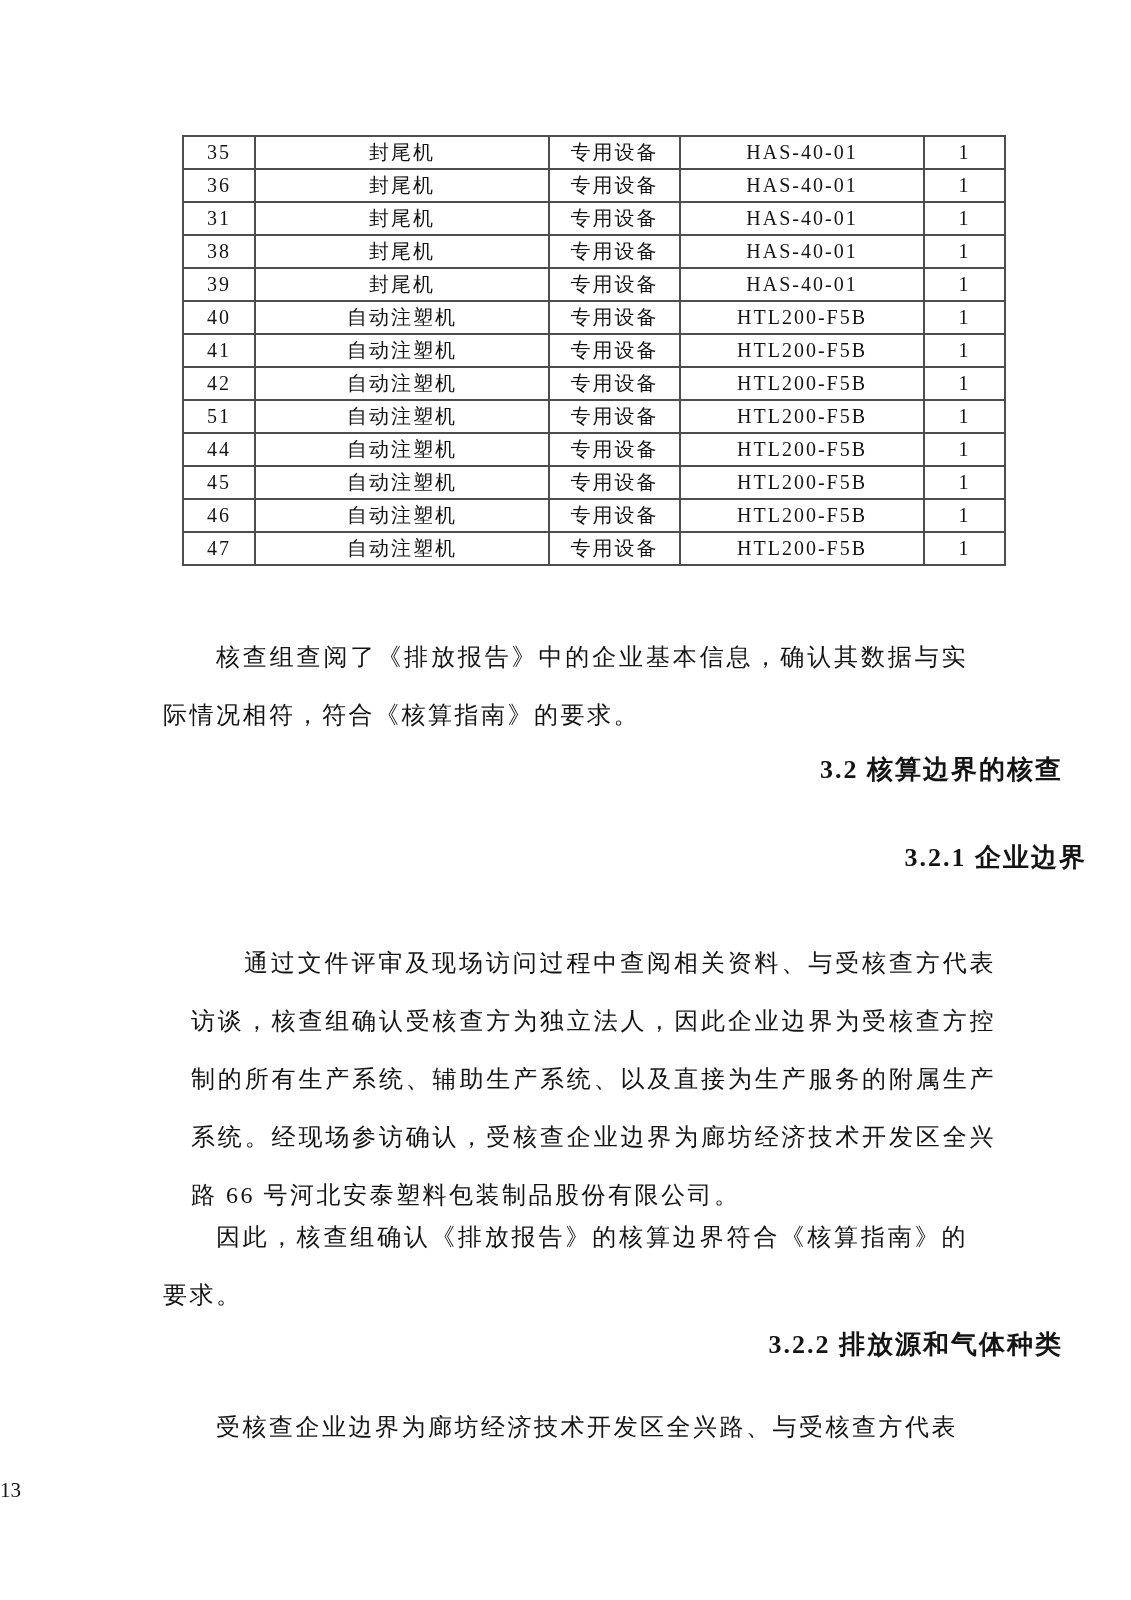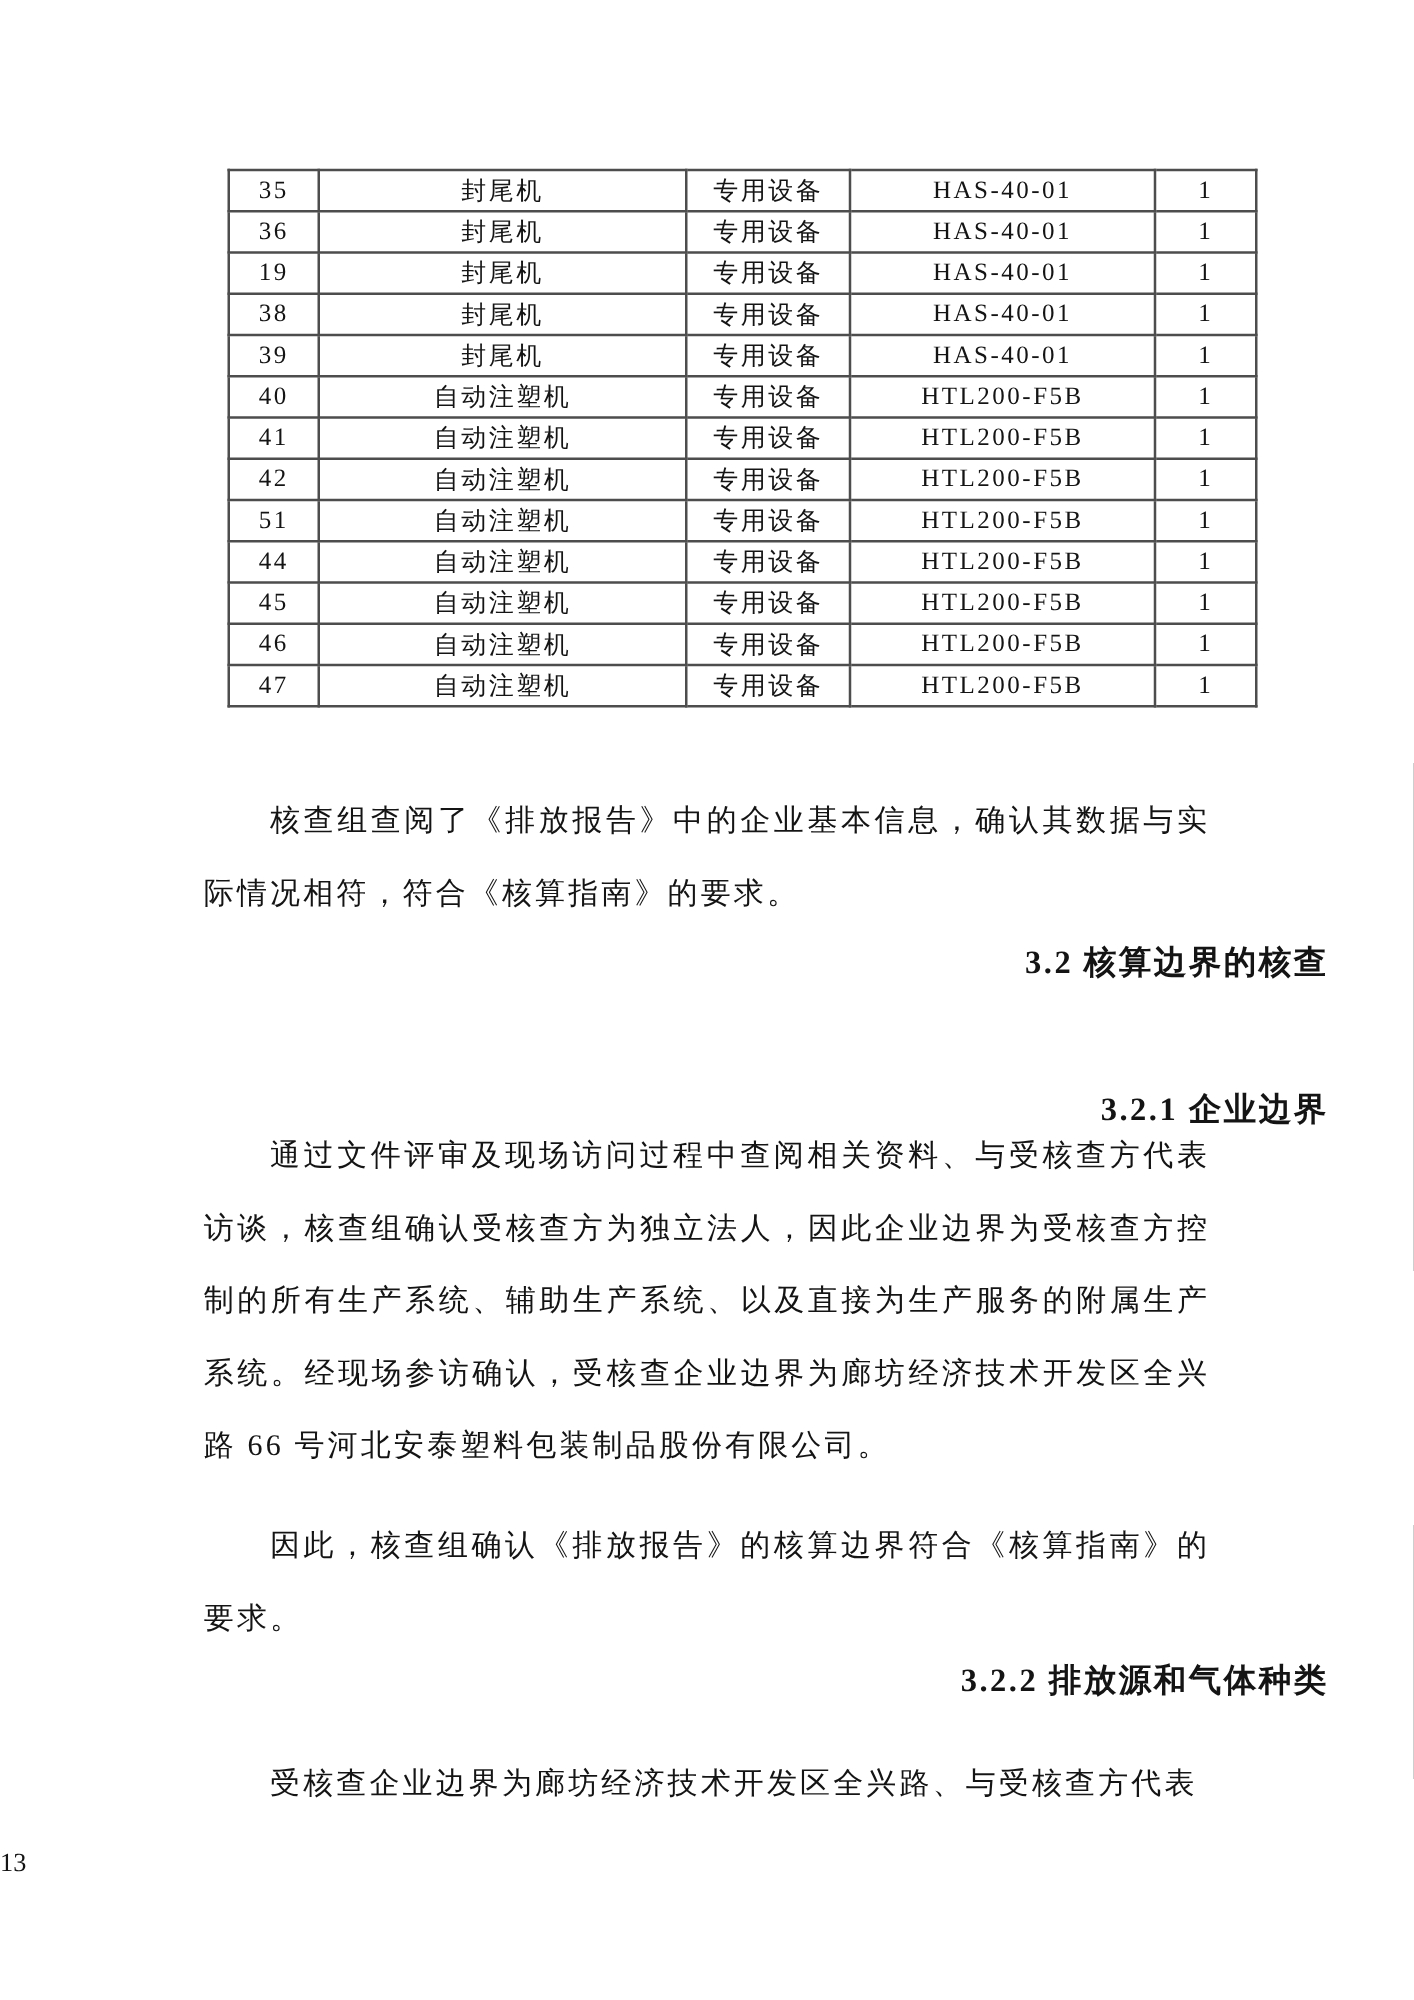--- a/index.html
+++ b/index.html
@@ -44,36 +44,36 @@
     left: 163px;
     width: 805px;
     font-size: 24px;
     line-height: 58px;
     letter-spacing: 2.5px;
     text-align: justify;
     text-justify: inter-ideograph;
   }
   .para.indent { text-indent: 53px; }
   .p1 { top: 604px; }
-  .p2 { top: 872px; }
+  .p2 { top: 910px; margin-left: 28px; }
   .p3 { top: 1184px; }
   .p4 { top: 1374px; }
   .heading {
     position: absolute;
     left: 163px;
     width: 900px;
     font-size: 26px;
     font-weight: bold;
     letter-spacing: 2px;
     line-height: 40px;
     white-space: nowrap;
     text-align: right;
   }
   .h32  { top: 750px; }
-  .h321 { top: 868px; }
+  .h321 { top: 838px; margin-left: 24px; }
   .h322 { top: 1325px; }
   .page-number {
     position: absolute;
     left: 0;
     top: 1476px;
     width: 100%;
     font-size: 21px;
     line-height: 28px;
   }
 </style>
@@ -99,21 +99,21 @@
           <td>1</td>
         </tr>
         <tr>
           <td>36</td>
           <td>封尾机</td>
           <td>专用设备</td>
           <td>HAS-40-01</td>
           <td>1</td>
         </tr>
         <tr>
-          <td>19</td>
+          <td>31</td>
           <td>封尾机</td>
           <td>专用设备</td>
           <td>HAS-40-01</td>
           <td>1</td>
         </tr>
         <tr>
           <td>38</td>
           <td>封尾机</td>
           <td>专用设备</td>
           <td>HAS-40-01</td>

